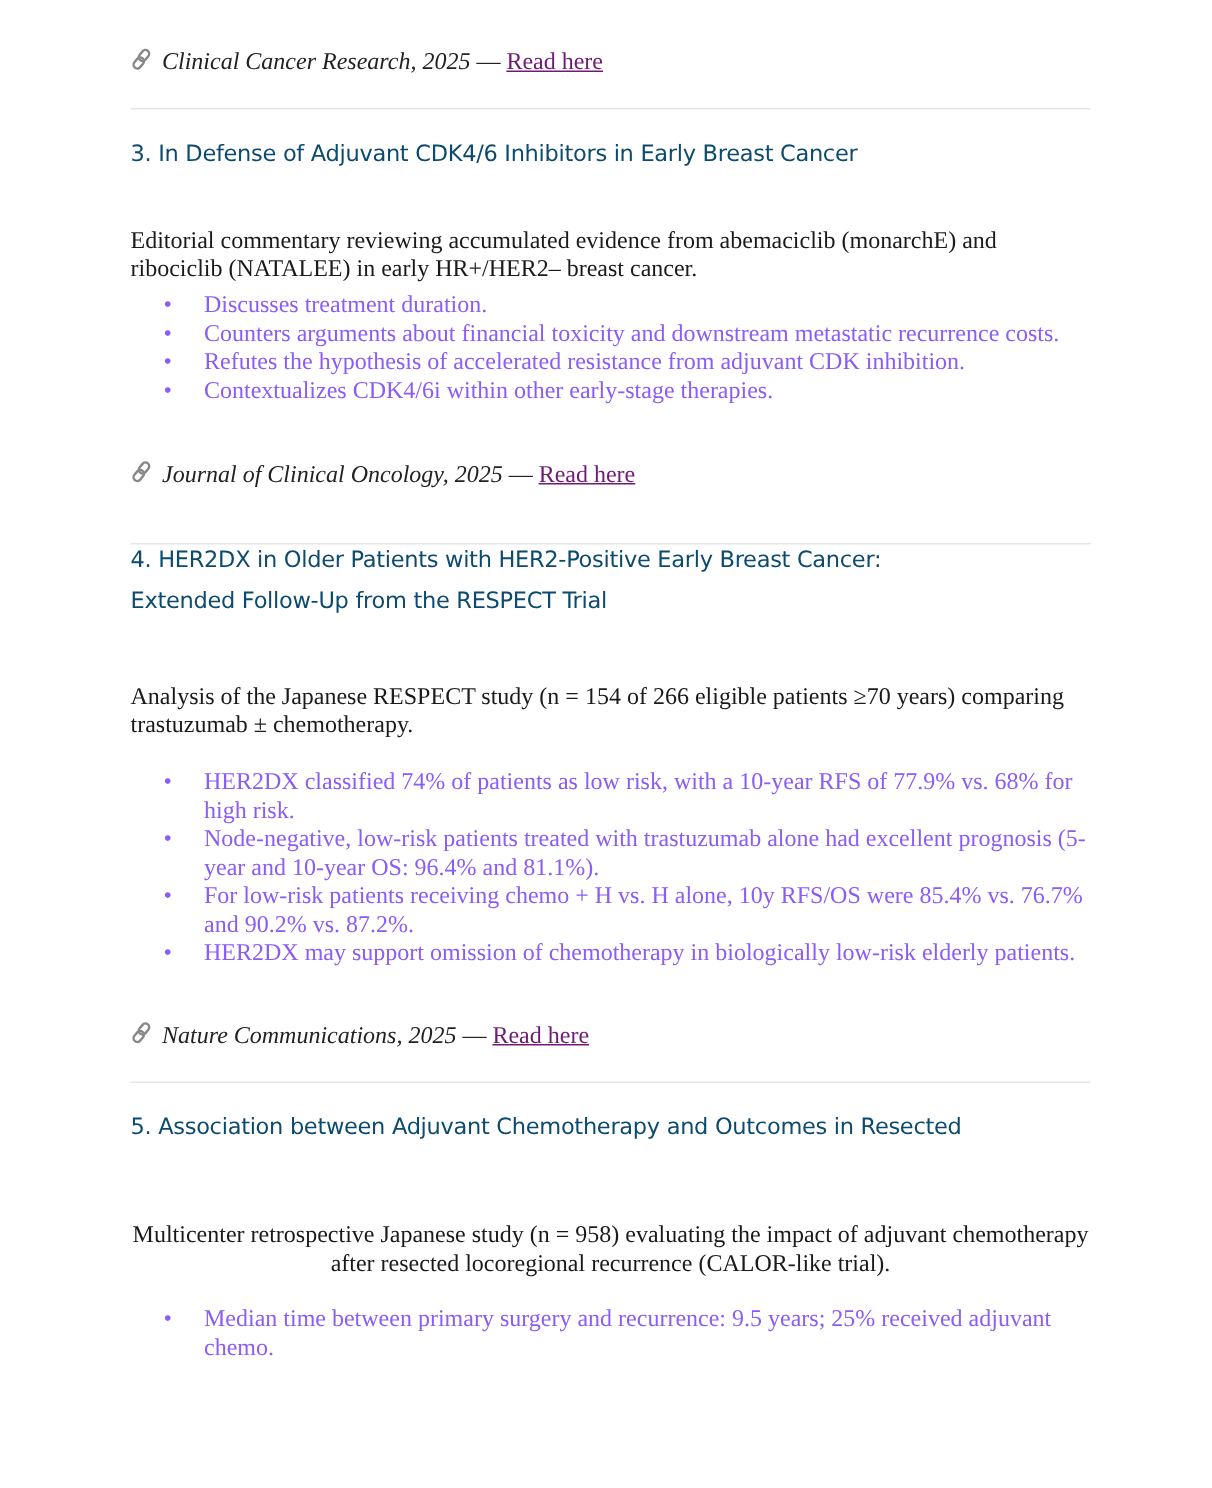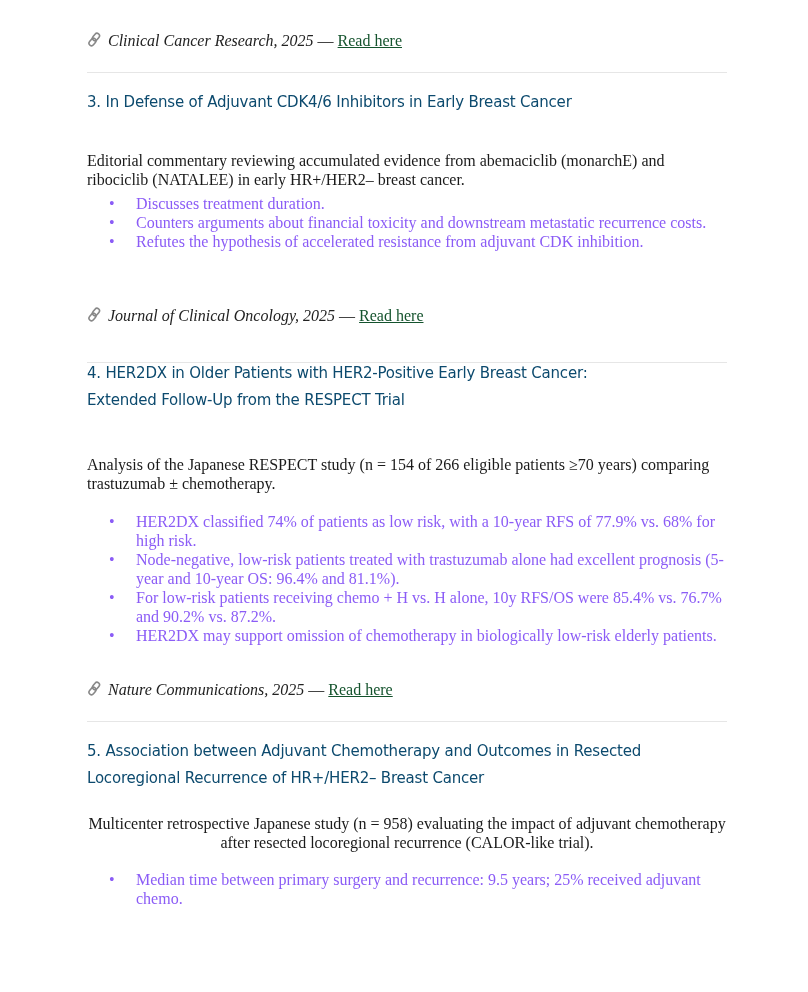--- a/index.html
+++ b/index.html
@@ -1,20 +1,20 @@
 <!DOCTYPE html>
 <html><head>
 <meta charset="utf-8">
 <style>
   html, body { margin: 0; padding: 0; background: #ffffff; }
   body { width: 808px; height: 992px; overflow: hidden; position: relative; }
   .page { position: absolute; left: 87px; top: 0; width: 640px; }
   .cite { font-family: "Liberation Serif", serif; font-size: 16px; color: #222; position: absolute; left: 0; }
   .cite .src { font-style: italic; }
-  .cite a { color: #14532d; text-decoration: underline; font-style: normal; }
+  .cite a { color: #701a75; text-decoration: underline; font-style: normal; }
   .link-icon { display: inline-block; width: 17px; height: 16px; vertical-align: -2px; margin-right: 4px; }
   .rule { position: absolute; left: 0; width: 640px; height: 1px; background: #e6e6e6; }
   h2 { position: absolute; left: 0; margin: 0; font-family: "DejaVu Sans", sans-serif; font-weight: normal; font-size: 15px; color: #0c4a6e; line-height: 27px; letter-spacing: -0.2px; width: 640px; }
   .para { position: absolute; left: 0; margin: 0; font-family: "Liberation Serif", serif; font-size: 16px; color: #1a1a1a; line-height: 19px; width: 640px; }
   ul { position: absolute; left: 0; margin: 0; padding: 0 0 0 49px; list-style: none; font-family: "Liberation Serif", serif; font-size: 16px; color: #8b5cf6; line-height: 19px; width: 600px; }
   ul li { position: relative; }
   ul li::before { content: "•"; position: absolute; left: -27px; top: 0; }
 </style>
 </head>
 <body>
@@ -31,20 +31,21 @@
   </div>
 
   <div class="rule" style="top:72px;"></div>
 
   <h2 style="top:89px;">3. In Defense of Adjuvant CDK4/6 Inhibitors in Early Breast Cancer</h2>
   <p class="para" style="top:151px;">Editorial commentary reviewing accumulated evidence from abemaciclib (monarchE) and ribociclib (NATALEE) in early HR+/HER2– breast cancer.</p>
   <ul style="top:194px;">
     <li>Discusses treatment duration.</li>
     <li>Counters arguments about financial toxicity and downstream metastatic recurrence costs.</li>
     <li>Refutes the hypothesis of accelerated resistance from adjuvant CDK inhibition.</li>
+    <li>Contextualizes CDK4/6i within other early-stage therapies.</li>
   </ul>
   <div class="cite" style="top:307px;">
     <span class="link-icon"><svg width="17" height="16" viewBox="0 0 17 16">
           <g fill="none" stroke="#888" stroke-width="1.6">
             <rect x="6.5" y="1" width="5" height="8" rx="2.5" transform="rotate(40 9 5)"></rect>
             <rect x="3" y="6" width="5" height="8" rx="2.5" transform="rotate(40 5.5 10)"></rect>
           </g>
         </svg></span><span class="src">Journal of Clinical Oncology, 2025</span><span> — </span><a href="#">Read here</a>
   </div>
 
@@ -67,19 +68,18 @@
             <rect x="6.5" y="1" width="5" height="8" rx="2.5" transform="rotate(40 9 5)"></rect>
             <rect x="3" y="6" width="5" height="8" rx="2.5" transform="rotate(40 5.5 10)"></rect>
           </g>
         </svg></span><span class="src">Nature Communications, 2025</span><span> — </span><a href="#">Read here</a>
   </div>
 
   <div class="rule" style="top:721px;"></div>
 
   <h2 style="top:738px;">
     <span>5. Association between Adjuvant Chemotherapy and Outcomes in Resected</span><br>
-    <span>Locoregional Recurrence of HR+/HER2– Breast Cancer</span>
   </h2>
   <p class="para" style="top:814px;text-align:center;">Multicenter retrospective Japanese study (n = 958) evaluating the impact of adjuvant chemotherapy after resected locoregional recurrence (CALOR-like trial).</p>
   <ul style="top:870px;">
     <li>Median time between primary surgery and recurrence: 9.5 years; 25% received adjuvant chemo.</li>
   </ul>
 </div>
 
 </body></html>

